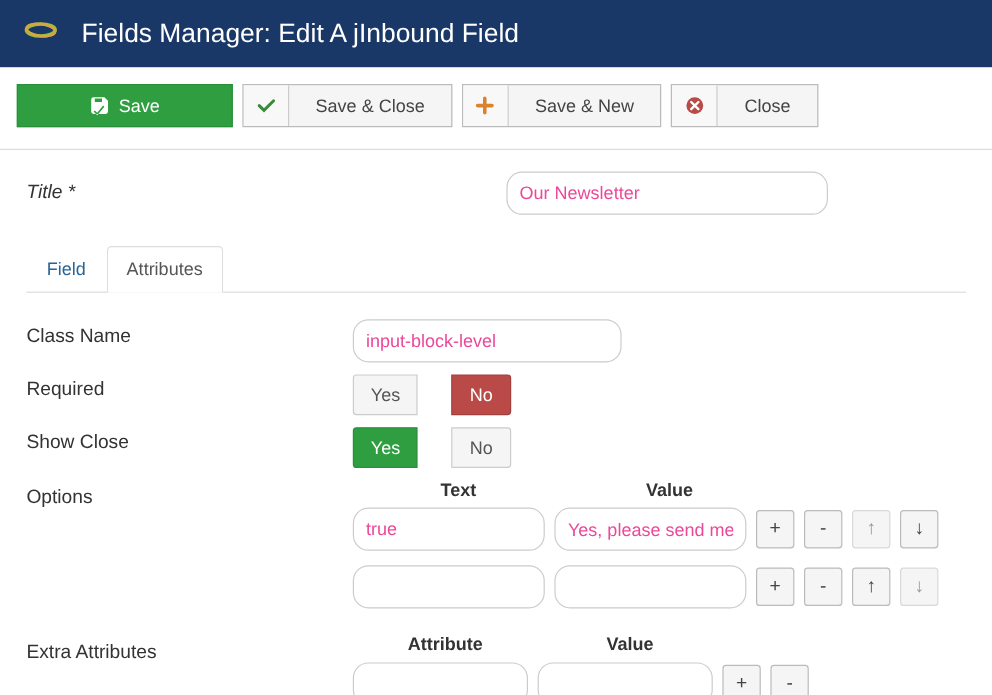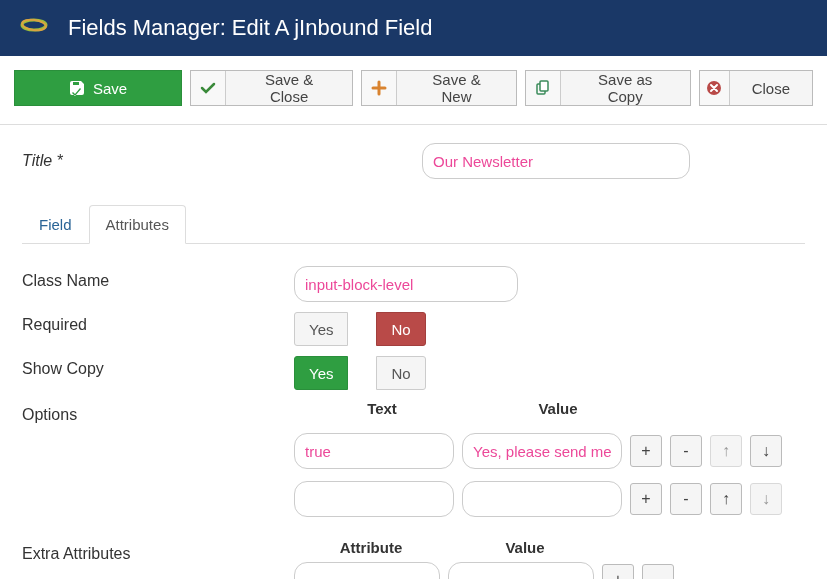--- a/index.html
+++ b/index.html
@@ -23,21 +23,21 @@
     .tab.active { color: #555; background: #fff; border-color: #ddd; border-bottom: 1px solid #fff; }
     .attr-row { display: flex; margin-bottom: 10px; align-items: flex-start; }
     .attr-label { width: 272px; font-size: 16px; color: #333; padding-top: 6px; }
     .attr-control { flex: 1; }
     .btn-group { display: inline-flex; gap: 29px; }
     .btn-toggle { border: 1px solid #ccc; background: #f5f5f5; color: #555; font-size: 15px; height: 34px; padding: 0 14px; cursor: pointer; margin-left: -1px; }
     .btn-toggle:first-child { border-radius: 3px 0 0 3px; margin-left: 0; }
     .btn-toggle:last-child { border-radius: 0 3px 3px 0; }
     .btn-toggle.red { background: #b94a48; color: #fff; border-color: #a23f3d; }
     .btn-toggle.green { background: #2f9e41; color: #fff; border-color: #2a8f3b; }
-    .options-headers { display: flex; font-weight: 600; font-size: 15px; margin-bottom: 16px; }
+    .options-headers { display: flex; font-weight: 600; font-size: 15px; margin-bottom: 6px; }
     .col-text { width: 176px; text-align: center; }
     .col-value { width: 176px; text-align: center; }
     .option-row { display: flex; gap: 8px; margin-bottom: 12px; align-items: center; }
     .option-input { width: 160px; }
     .small-btn { width: 32px; height: 32px; border: 1px solid #bbb; background: #f5f5f5; border-radius: 3px; cursor: pointer; font-size: 16px; color: #444; display: inline-flex; align-items: center; justify-content: center; }
     .small-btn.disabled { opacity: 0.55; background: #eee; cursor: not-allowed; }
     .attr-input { width: 146px; }
     .extra-headers { display: flex; font-weight: 600; font-size: 15px; margin-bottom: 6px; }
     .col-attr { width: 154px; text-align: center; }
     .col-val2 { width: 154px; text-align: center; }
@@ -79,29 +79,20 @@
     <span class="btn-icon-seg">
       <svg width="16" height="16" viewBox="0 0 16 16">
           <path d="M8 2v12M2 8h12" stroke="#d9832f" stroke-width="3" stroke-linecap="round"></path>
         </svg>
     </span>
     <span class="btn-label">Save &amp; New</span>
   </button>
   <button class="btn">
     <span class="btn-icon-seg">
       <svg width="16" height="16" viewBox="0 0 16 16">
-          <rect x="2" y="4" width="8" height="10" rx="1" fill="none" stroke="#3a8a5a" stroke-width="1.5"></rect>
-          <rect x="5" y="1" width="8" height="10" rx="1" fill="#fff" stroke="#3a8a5a" stroke-width="1.5"></rect>
-        </svg>
-    </span>
-    <span class="btn-label">Save as Copy</span>
-  </button>
-  <button class="btn">
-    <span class="btn-icon-seg">
-      <svg width="16" height="16" viewBox="0 0 16 16">
           <circle cx="8" cy="8" r="7" fill="#b94a48"></circle>
           <path d="M5 5l6 6M11 5l-6 6" stroke="#fff" stroke-width="2" stroke-linecap="round"></path>
         </svg>
     </span>
     <span class="btn-label">Close</span>
   </button>
 </div>
 
 <div class="content">
 
@@ -126,21 +117,21 @@
     <div class="attr-label" style="padding-top:4px">Required</div>
     <div class="attr-control">
       <div class="btn-group">
         <button class="btn-toggle">Yes</button>
         <button class="btn-toggle red">No</button>
       </div>
     </div>
   </div>
 
   <div class="attr-row">
-    <div class="attr-label" style="padding-top:4px">Show Copy</div>
+    <div class="attr-label" style="padding-top:4px">Show Close</div>
     <div class="attr-control">
       <div class="btn-group">
         <button class="btn-toggle green">Yes</button>
         <button class="btn-toggle">No</button>
       </div>
     </div>
   </div>
 
   <div class="attr-row">
     <div class="attr-label">Options</div>

